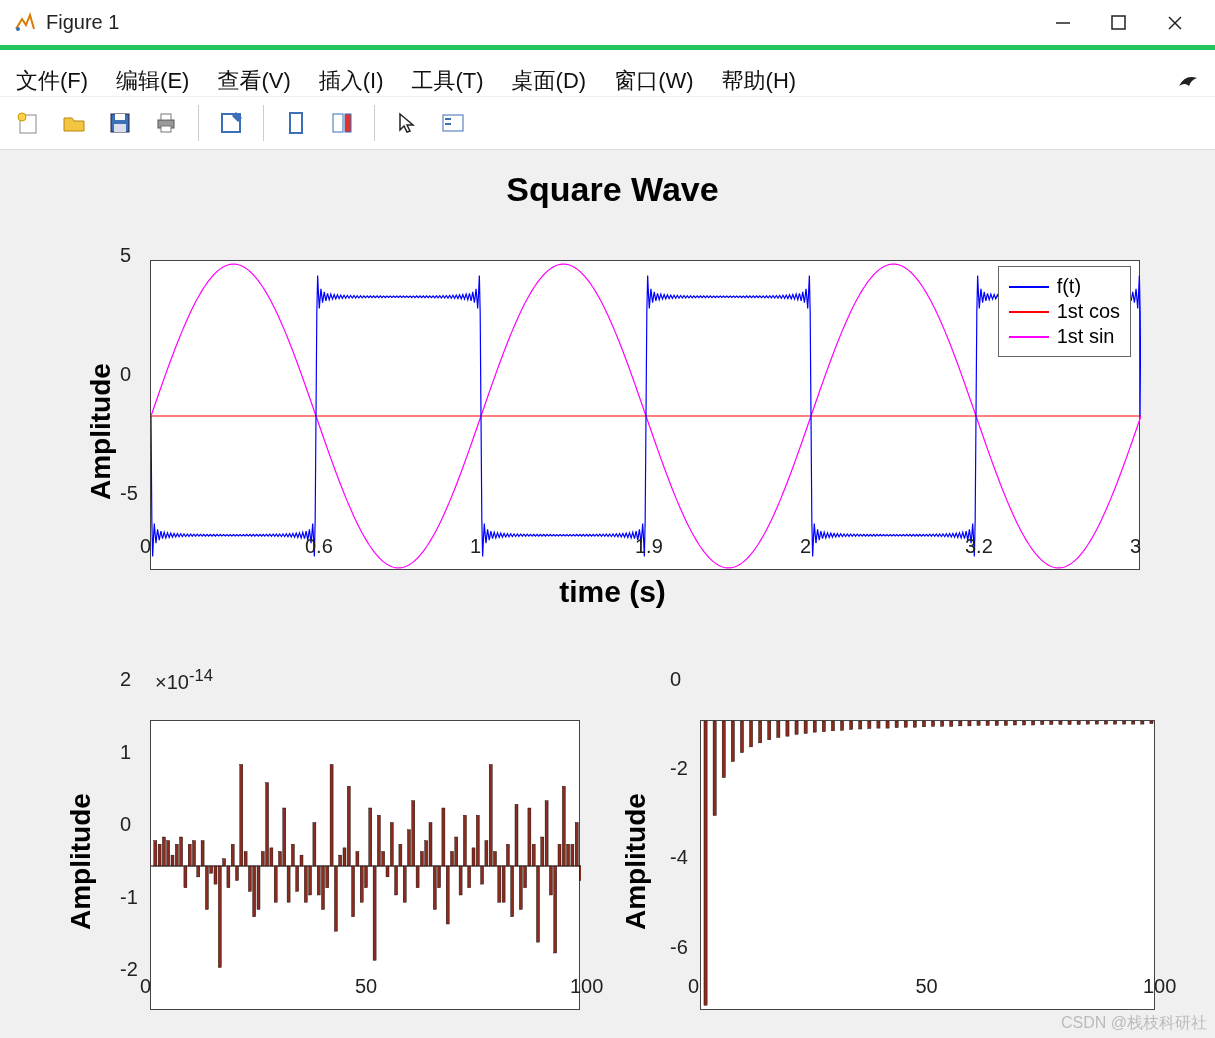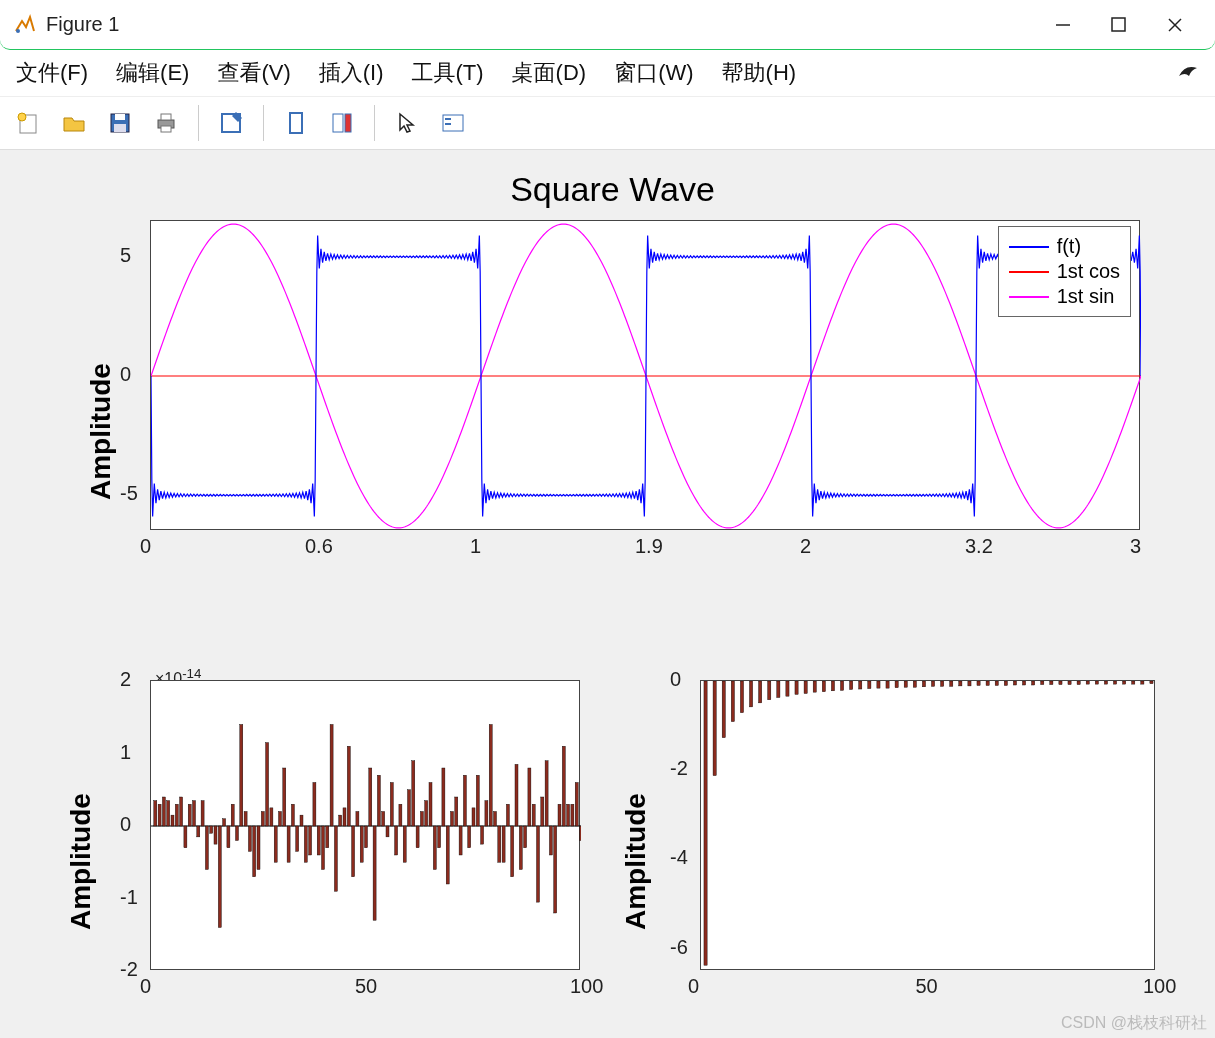--- a/index.html
+++ b/index.html
@@ -11,36 +11,35 @@
     overflow: hidden;
     position: relative;
   }
   
   .titlebar {
     height: 50px;
     display: flex;
     align-items: center;
     padding: 0 12px;
     background: #fff;
-    border-bottom: 1px solid #22c55e;
-    border-radius: 10px;
+    border-bottom: 5px solid #22c55e;
   }
   .titlebar .app-icon {
     width: 24px; height: 24px;
     margin-right: 10px;
   }
   .titlebar .title { font-size: 20px; color: #222; flex: 0 0 auto; }
   .titlebar .spacer { flex: 1; }
   .win-btn { width: 56px; height: 40px; display: flex; align-items: center; justify-content: center; color:#222; }
   .win-btn svg { stroke: #222; }
   
   .menubar {
     height: 46px;
     display: flex;
-    align-items: center;
+    align-items: flex-end;
     gap: 28px;
     padding: 0 16px;
     font-size: 22px;
     color: #111;
     background:#fff;
   }
   .menubar .menuitem { cursor: default; }
   .menubar .bird { margin-left:auto; }
   
   .toolbar {
@@ -76,21 +75,21 @@
     left: 55px; top: 620px;
     width: 545px; height: 395px;
   }
   .plot-br {
     position: absolute;
     left: 615px; top: 620px;
     width: 560px; height: 395px;
   }
   .chart-title {
     text-align:center;
-    font-weight:normal;
+    font-weight:bold;
     font-size:34px;
     color:#000;
   }
   .axis-label-y {
     position:absolute;
     transform: rotate(-90deg);
     transform-origin: left top;
     font-weight:bold;
     font-size:28px;
     color:#000;
@@ -99,36 +98,37 @@
   .axis-label-x {
     text-align:center;
     font-weight:bold;
     font-size:30px;
     color:#000;
   }
   .axes-box {
     background:#fff;
     border:1px solid #444;
     position:relative;
+    margin-top:40px;
   }
   .tick { position:absolute; font-size:20px; color:#222; }
   .legend-box {
     position:absolute;
     background:#fff;
     border:1px solid #666;
     padding:6px 10px;
     font-size:20px;
   }
   .legend-row { display:flex; align-items:center; gap:8px; margin:2px 0;}
   .legend-line { width:40px; height:2px; }
   .watermark {
     position:absolute; right:8px; bottom:4px;
     font-size:16px; color:#bbb;
   }
-  .exp { position:absolute; font-size:16px; color:#222; }
+  .exp { position:absolute; font-size:20px; color:#222; }
 </style>
 </head>
 <body>
 
 <div class="titlebar">
   <span class="app-icon">
     <svg viewBox="0 0 24 24" width="24" height="24">
         <path d="M4 18 L10 8 L14 14 L18 4 L22 18" fill="none" stroke="#d97a00" stroke-width="2"></path>
         <circle cx="6" cy="18" r="2" fill="#3b6fb6"></circle>
       </svg>
@@ -260,20 +260,21 @@
       <div class="tick" style="left: 560px; top: 365px;">1.9</div>
       <div class="tick" style="left: 725px; top: 365px;">2</div>
       <div class="tick" style="left: 890px; top: 365px;">3.2</div>
       <div class="tick" style="left: 1055px; top: 365px;">3</div>
     </div>
   <div id="yticks-top">
       <div class="tick" style="right: 1006px; left: 45px; top: 312.231px;">-5</div>
       <div class="tick" style="right: 1006px; left: 45px; top: 193px;">0</div>
       <div class="tick" style="right: 1006px; left: 45px; top: 73.7692px;">5</div>
     </div>
+  <div class="axis-label-x" style="position:absolute; left:0; right:0; top:405px;">time (s)</div>
 </div>
 
 <div class="plot-bl">
   <div class="axis-label-y" style="left:10px; top:310px;">Amplitude</div>
   <div class="exp" style="left:100px; top:46px;">×10<sup>-14</sup></div>
   <div class="axes-box" id="axes-bl" style="position:absolute; left:95px; top:60px; width:430px; height:290px;">
     <svg id="svg-bl" width="430" height="290" style="position:absolute;left:0;top:0;">
         <line x1="0" y1="145" x2="430" y2="145" stroke="#000" stroke-width="1"></line>
         <rect x="2.795" y="119.625" width="3.01" height="25.375" fill="#8b2b1e" stroke="#000" stroke-width="0.4"></rect>
         <rect x="7.095" y="123.25" width="3.01" height="21.75" fill="#8b2b1e" stroke="#000" stroke-width="0.4"></rect>

